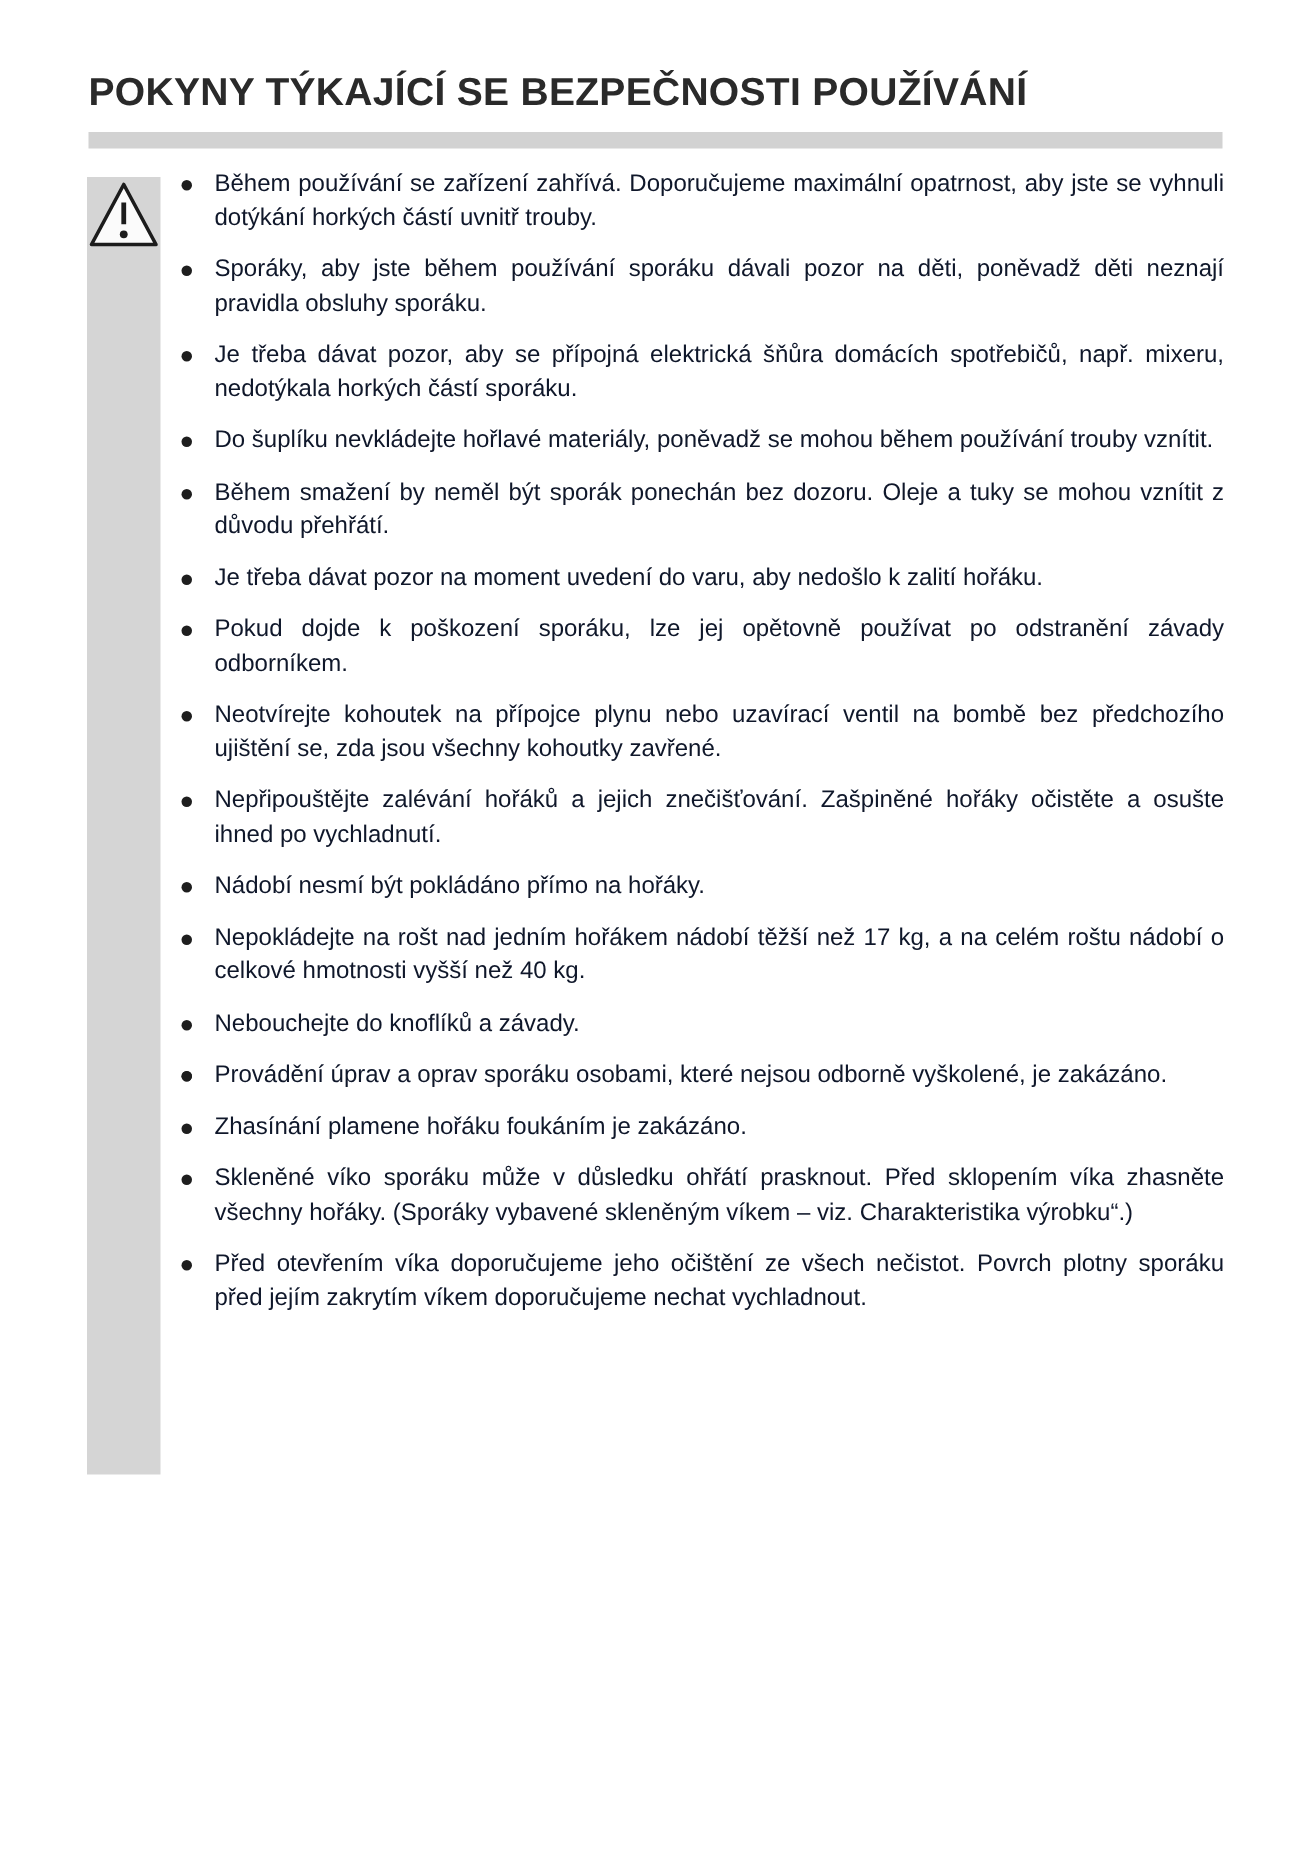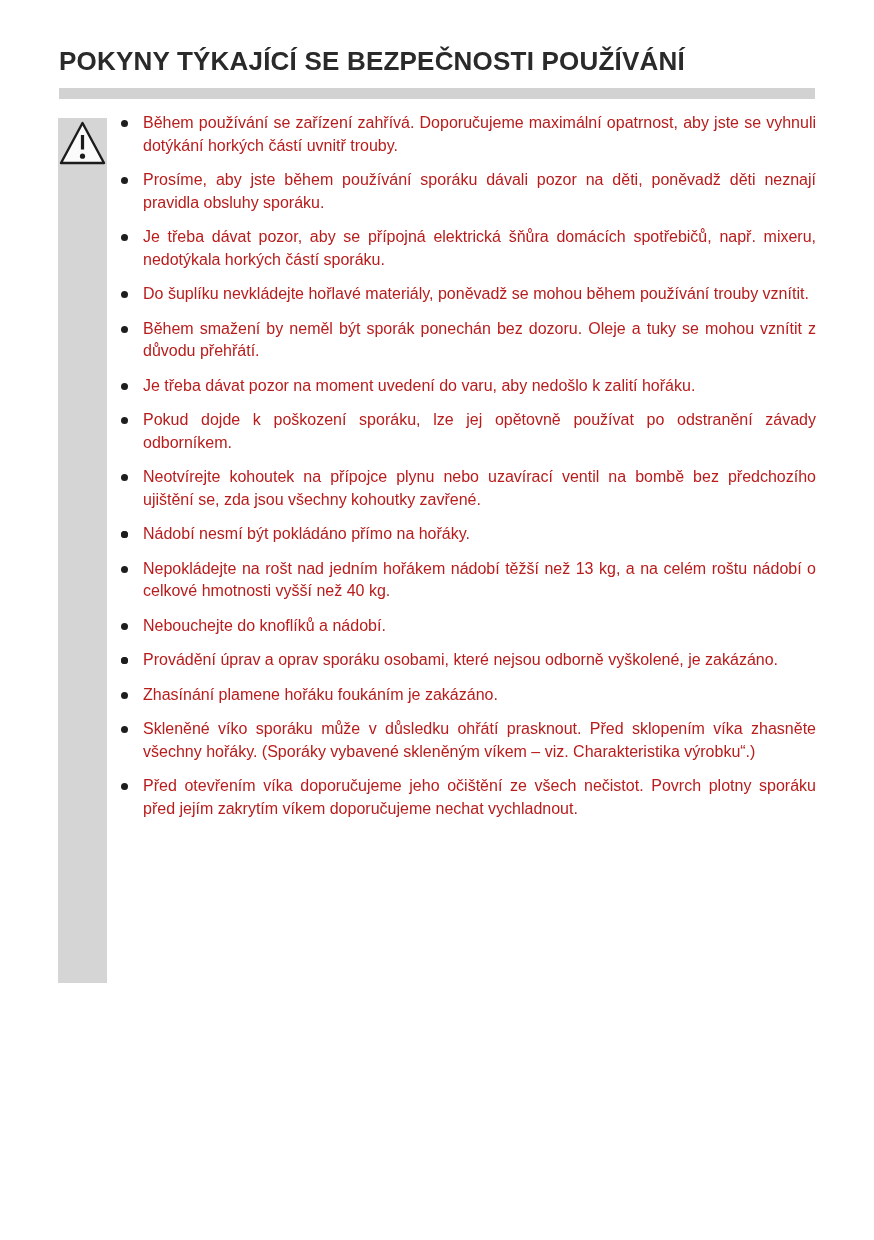--- a/index.html
+++ b/index.html
@@ -57,21 +57,21 @@
     top: 112px;
     width: 696px;
   }
   .bullet {
     position: relative;
     padding-left: 23px;
     margin: 0 0 12px 0;
     text-align: justify;
     font-size: 16px;
     line-height: 22.5px;
-    color: #b91c1c;
+    color: #0f172a;
   }
   .dot {
     position: absolute;
     left: 1px;
     top: 8px;
     width: 7px;
     height: 7px;
     border-radius: 50%;
     background: #1e1e1e;
   }
@@ -109,31 +109,31 @@
   <div class="warn-col">
     <svg class="warn-icon" viewBox="0 0 49 46" xmlns="http://www.w3.org/2000/svg">
       <path d="M24.5 3 L46 43 L3 43 Z" fill="#fbfbfb" stroke="#1c1c1c" stroke-width="2.4" stroke-linejoin="round"></path>
       <rect x="22.9" y="15" width="3.2" height="14.5" fill="#1c1c1c"></rect>
       <circle cx="24.5" cy="36.2" r="2.6" fill="#1c1c1c"></circle>
     </svg>
   </div>
 
   <div class="content">
     <div class="bullet"><span class="dot"></span><span>Během používání se zařízení zahřívá. Doporučujeme maximální opatrnost, aby jste se vyhnuli dotýkání horkých částí uvnitř trouby.</span></div>
-    <div class="bullet"><span class="dot"></span><span>Prosíme, aby jste během používání sporáku dávali pozor na děti, poněvadž děti neznají pravidla obsluhy sporáku.</span></div>
+    <div class="bullet"><span class="dot"></span><span>Sporáky, aby jste během používání sporáku dávali pozor na děti, poněvadž děti neznají pravidla obsluhy sporáku.</span></div>
     <div class="bullet"><span class="dot"></span><span>Je třeba dávat pozor, aby se přípojná elektrická šňůra domácích spotřebičů, např. mixeru, nedotýkala horkých částí sporáku.</span></div>
     <div class="bullet"><span class="dot"></span><span>Do šuplíku nevkládejte hořlavé materiály, poněvadž se mohou během používání trouby vznítit.</span></div>
     <div class="bullet"><span class="dot"></span><span>Během smažení by neměl být sporák ponechán bez dozoru. Oleje a tuky se mohou vznítit z důvodu přehřátí.</span></div>
     <div class="bullet"><span class="dot"></span><span>Je třeba dávat pozor na moment uvedení do varu, aby nedošlo k zalití hořáku.</span></div>
     <div class="bullet"><span class="dot"></span><span>Pokud dojde k poškození sporáku, lze jej opětovně používat po odstranění závady odborníkem.</span></div>
     <div class="bullet"><span class="dot"></span><span>Neotvírejte kohoutek na přípojce plynu nebo uzavírací ventil na bombě bez předchozího ujištění se, zda jsou všechny kohoutky zavřené.</span></div>
-    <div class="bullet"><span class="dot"></span></div>
+    <div class="bullet"><span class="dot"></span><span>Nepřipouštějte zalévání hořáků a jejich znečišťování. Zašpiněné hořáky očistěte a osušte ihned po vychladnutí.</span></div>
     <div class="bullet"><span class="dot"></span><span>Nádobí nesmí být pokládáno přímo na hořáky.</span></div>
-    <div class="bullet"><span class="dot"></span><span>Nepokládejte na rošt nad jedním hořákem nádobí těžší než 13 kg, a na celém roštu nádobí o celkové hmotnosti vyšší než 40 kg.</span></div>
-    <div class="bullet"><span class="dot"></span><span>Nebouchejte do knoflíků a nádobí.</span></div>
+    <div class="bullet"><span class="dot"></span><span>Nepokládejte na rošt nad jedním hořákem nádobí těžší než 17 kg, a na celém roštu nádobí o celkové hmotnosti vyšší než 40 kg.</span></div>
+    <div class="bullet"><span class="dot"></span><span>Nebouchejte do knoflíků a závady.</span></div>
     <div class="bullet"><span class="dot"></span></div>
     <div class="bullet"><span class="dot"></span><span>Provádění úprav a oprav sporáku osobami, které nejsou odborně vyškolené, je zakázáno.</span></div>
     <div class="bullet"><span class="dot"></span><span>Zhasínání plamene hořáku foukáním je zakázáno.</span></div>
     <div class="bullet"><span class="dot"></span><span>Skleněné víko sporáku může v důsledku ohřátí prasknout. Před sklopením víka zhasněte všechny hořáky. (Sporáky vybavené skleněným víkem – viz. Charakteristika výrobku“.)</span></div>
     <div class="bullet"><span class="dot"></span><span>Před otevřením víka doporučujeme jeho očištění ze všech nečistot. Povrch plotny sporáku před jejím zakrytím víkem doporučujeme nechat vychladnout.</span></div>
   </div>
 
   <div class="footer-bar"></div>
 
   <div class="page-num">

